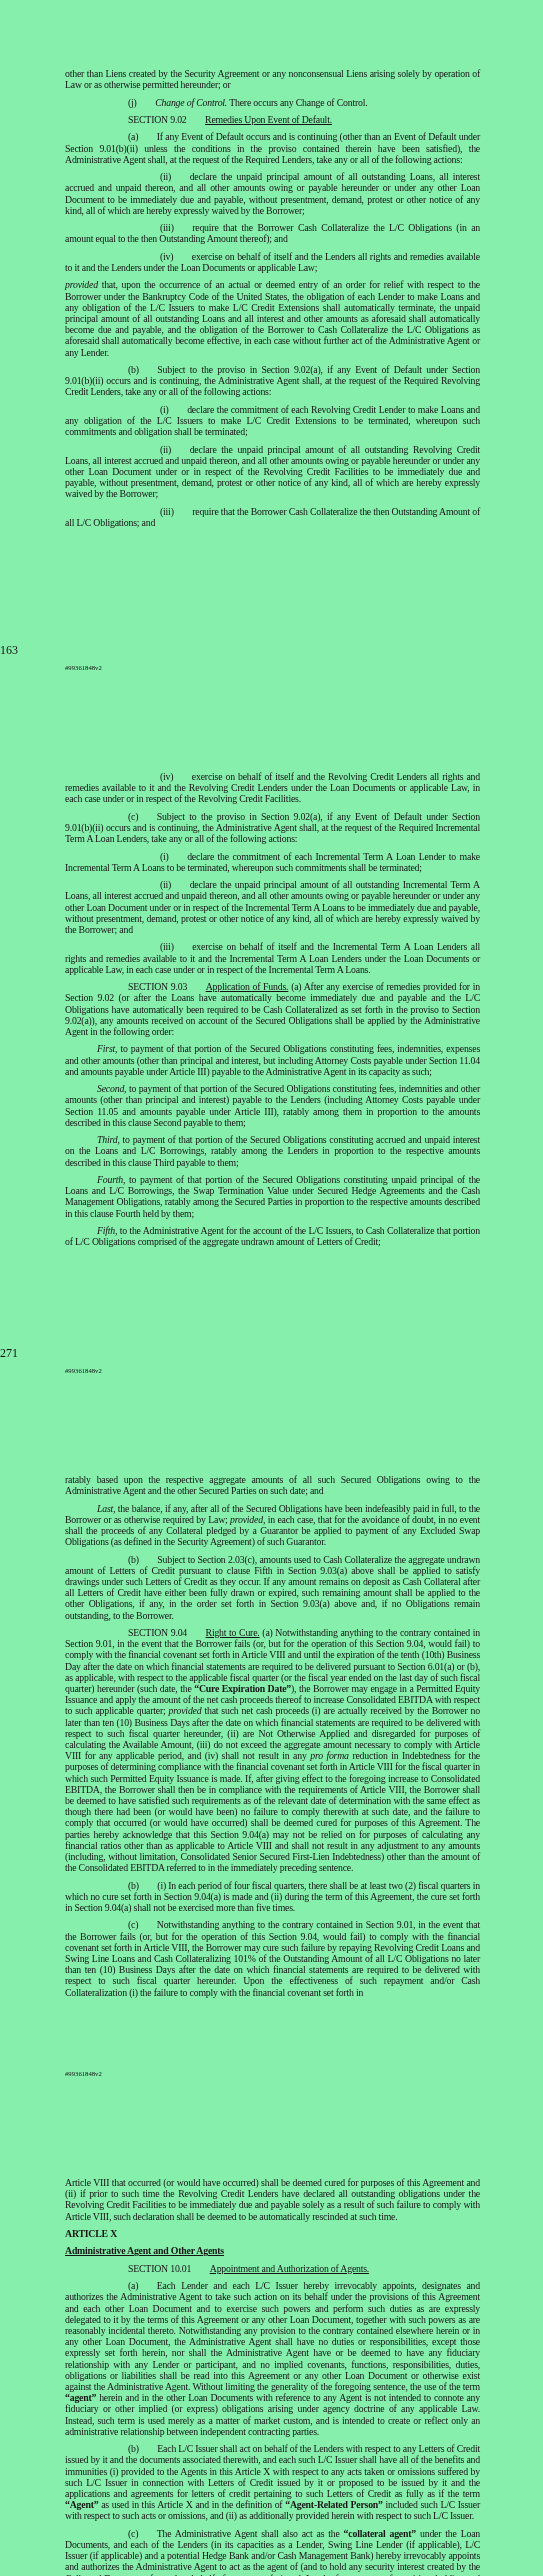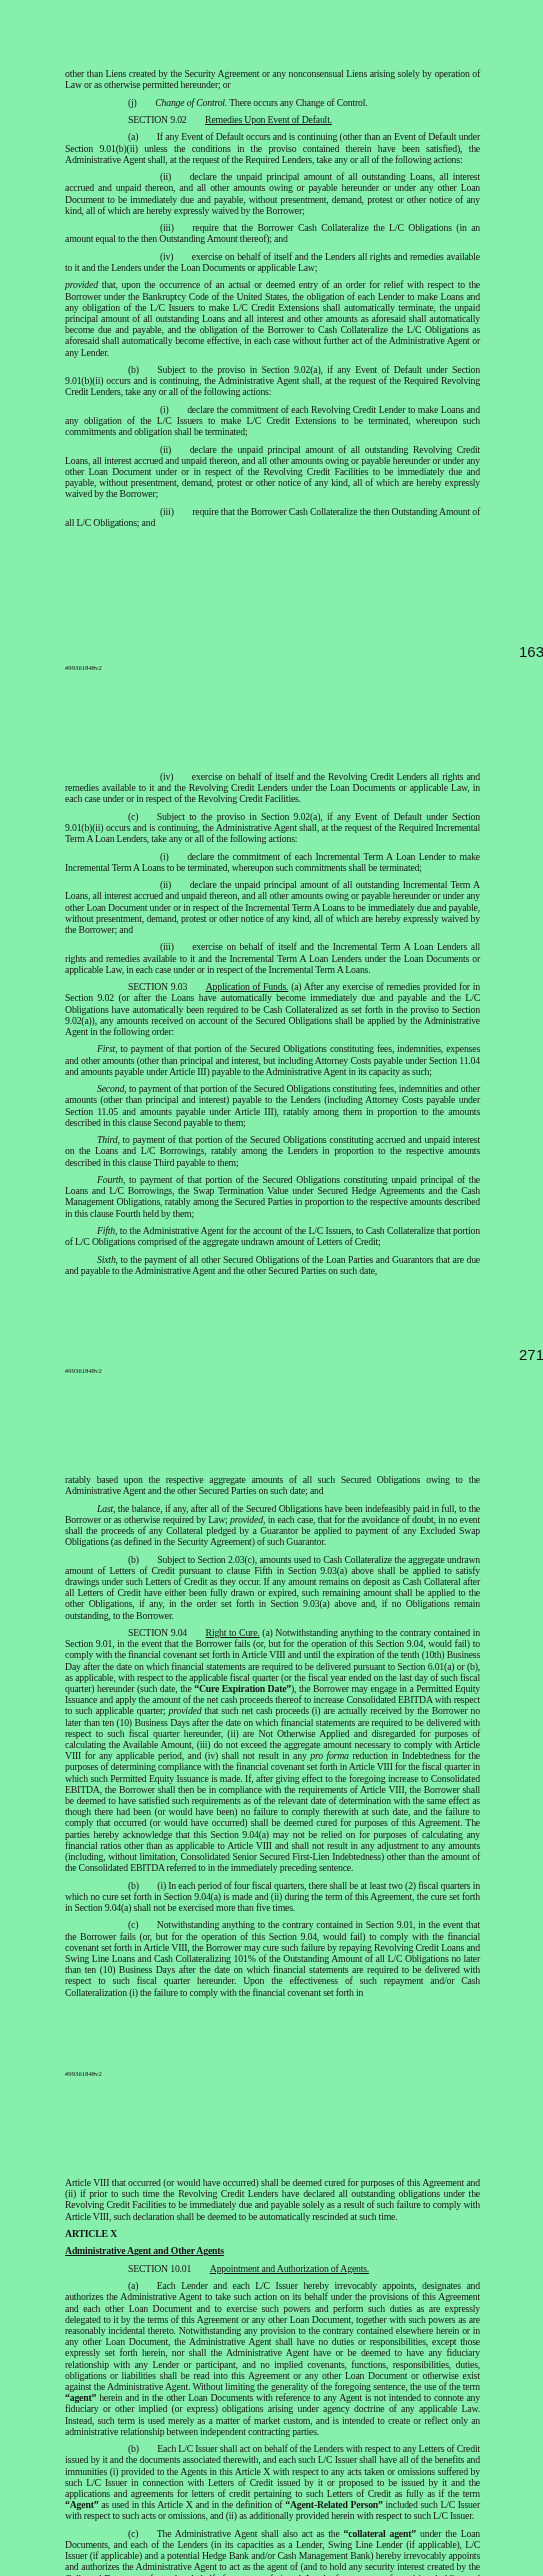--- a/index.html
+++ b/index.html
@@ -17,22 +17,22 @@
   .ind1 { text-indent:63px; }
   .sub  { text-indent:95px; }
   .clause { margin-left:31px; text-indent:32px; }
   .clause-cont { margin-left:31px; text-indent:0; }
   .center-b { text-align:center; text-indent:0; font-weight:bold; margin:12.4px 0; }
   .it { font-style:italic; }
   .bd { font-weight:bold; }
   .un { text-decoration:underline;margin-top:48px; }
   .tab { display:inline-block; width:18.5px; }
   .page-number {
-    position:absolute; top:643px; left:0; width:100%; text-align:right;
-    font-family:Liberation Sans, sans-serif; font-size:15px; color:#141414;
+    position:absolute; top:643px; left:0; width:100%; text-align:left;
+    font-family:Liberation Serif, serif; font-size:12px; color:#141414;
   }
   .doc-stamp {
     position:absolute; top:664px; left:65px;
     font-family:"Liberation Serif","DejaVu Serif",serif; font-size:6.7px; color:#141414;
   }
 </style>
 </head>
 <body>
 
 <section class="page">
@@ -60,21 +60,20 @@
     <p class="blk ind1"><span>(c)</span><span class="tab"></span><span>Subject to the proviso in Section 9.02(a), if any Event of Default under Section 9.01(b)(ii) occurs and is continuing, the Administrative Agent shall, at the request of the Required Incremental Term A Loan Lenders, take any or all of the following actions:</span></p>
     <p class="blk sub"><span>(i)</span><span class="tab"></span><span>declare the commitment of each Incremental Term A Loan Lender to make Incremental Term A Loans to be terminated, whereupon such commitments shall be terminated;</span></p>
     <p class="blk sub"><span>(ii)</span><span class="tab"></span><span>declare the unpaid principal amount of all outstanding Incremental Term A Loans, all interest accrued and unpaid thereon, and all other amounts owing or payable hereunder or under any other Loan Document under or in respect of the Incremental Term A Loans to be immediately due and payable, without presentment, demand, protest or other notice of any kind, all of which are hereby expressly waived by the Borrower; and</span></p>
     <p class="blk sub"><span>(iii)</span><span class="tab"></span><span>exercise on behalf of itself and the Incremental Term A Loan Lenders all rights and remedies available to it and the Incremental Term A Loan Lenders under the Loan Documents or applicable Law, in each case under or in respect of the Incremental Term A Loans.</span></p>
     <p class="blk ind1"><span>SECTION 9.03</span><span class="tab"></span><span class="un">Application of Funds.</span><span>  (a) After any exercise of remedies provided for in Section 9.02 (or after the Loans have automatically become immediately due and payable and the L/C Obligations have automatically been required to be Cash Collateralized as set forth in the proviso to Section 9.02(a)), any amounts received on account of the Secured Obligations shall be applied by the Administrative Agent in the following order:</span></p>
     <p class="blk clause"><span class="it">First</span><span>, to payment of that portion of the Secured Obligations constituting fees, indemnities, expenses and other amounts (other than principal and interest, but including Attorney Costs payable under Section 11.04 and amounts payable under Article III) payable to the Administrative Agent in its capacity as such;</span></p>
     <p class="blk clause"><span class="it">Second</span><span>, to payment of that portion of the Secured Obligations constituting fees, indemnities and other amounts (other than principal and interest) payable to the Lenders (including Attorney Costs payable under Section 11.05 and amounts payable under Article III), ratably among them in proportion to the amounts described in this clause Second payable to them;</span></p>
     <p class="blk clause"><span class="it">Third</span><span>, to payment of that portion of the Secured Obligations constituting accrued and unpaid interest on the Loans and L/C Borrowings, ratably among the Lenders in proportion to the respective amounts described in this clause Third payable to them;</span></p>
     <p class="blk clause"><span class="it">Fourth</span><span>, to payment of that portion of the Secured Obligations constituting unpaid principal of the Loans and L/C Borrowings, the Swap Termination Value under Secured Hedge Agreements and the Cash Management Obligations, ratably among the Secured Parties in proportion to the respective amounts described in this clause Fourth held by them;</span></p>
     <p class="blk clause"><span class="it">Fifth</span><span>, to the Administrative Agent for the account of the L/C Issuers, to Cash Collateralize that portion of L/C Obligations comprised of the aggregate undrawn amount of Letters of Credit;</span></p>
-    <p class="blk clause"><span class="it">Sixth</span><span>, to the payment of all other Secured Obligations of the Loan Parties and Guarantors that are due and payable to the Administrative Agent and the other Secured Parties on such date,</span></p>
   </div>
   <div class="page-number">271</div>
   <div class="doc-stamp">#99361848v2</div>
 </section>
 
 <section class="page">
   <div class="content">
     <p class="blk clause-cont"><span>ratably based upon the respective aggregate amounts of all such Secured Obligations owing to the Administrative Agent and the other Secured Parties on such date; and</span></p>
     <p class="blk clause"><span class="it">Last</span><span>, the balance, if any, after all of the Secured Obligations have been indefeasibly paid in full, to the Borrower or as otherwise required by Law; </span><span class="it">provided</span><span>, in each case, that for the avoidance of doubt, in no event shall the proceeds of any Collateral pledged by a Guarantor be applied to payment of any Excluded Swap Obligations (as defined in the Security Agreement) of such Guarantor.</span></p>
     <p class="blk ind1"><span>(b)</span><span class="tab"></span><span>Subject to Section 2.03(c), amounts used to Cash Collateralize the aggregate undrawn amount of Letters of Credit pursuant to clause Fifth in Section 9.03(a) above shall be applied to satisfy drawings under such Letters of Credit as they occur.  If any amount remains on deposit as Cash Collateral after all Letters of Credit have either been fully drawn or expired, such remaining amount shall be applied to the other Obligations, if any, in the order set forth in Section 9.03(a) above and, if no Obligations remain outstanding, to the Borrower.</span></p>

